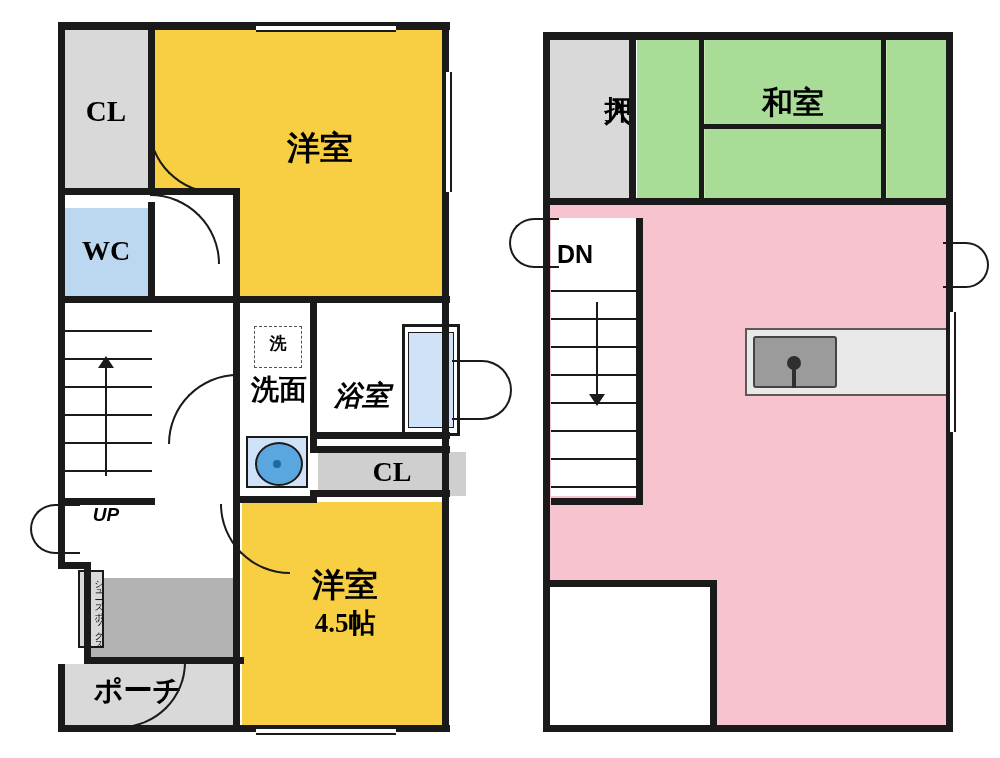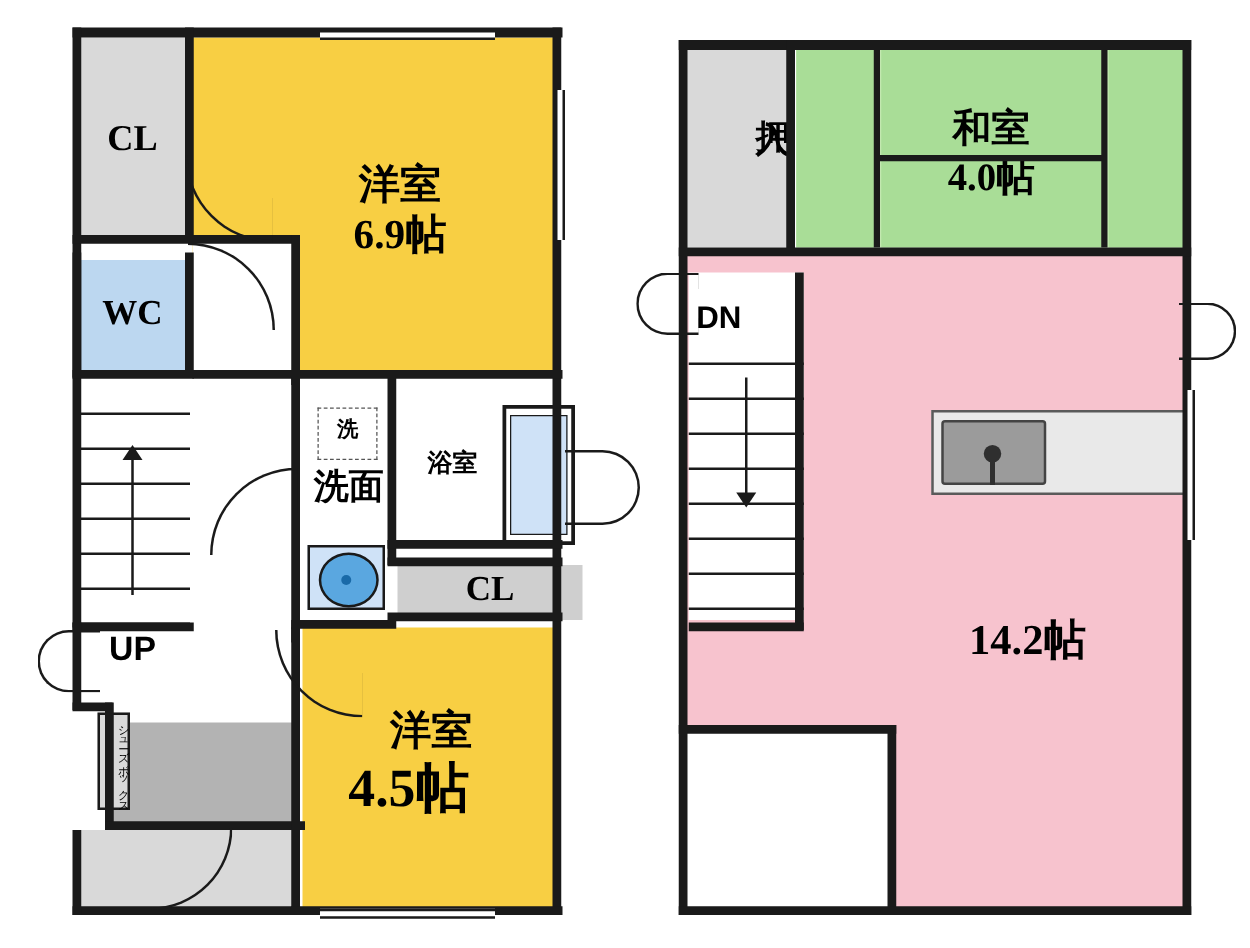--- a/index.html
+++ b/index.html
@@ -43,73 +43,73 @@
 
 <div class="plan" style="left:20px;top:12px;width:470px;height:736px;">
 
   <div class="rm c-white" style="left:38px;top:10px;width:390px;height:710px;"></div>
 
   <div class="rm c-grey" style="left:40px;top:18px;width:92px;height:160px;"></div>
   <div class="lbl serif" style="left:40px;top:83px;width:92px;font-size:29px;">CL</div>
 
   <div class="rm c-yellow" style="left:134px;top:18px;width:294px;height:272px;"></div>
   <div class="lbl serif" style="left:190px;top:118px;width:220px;font-size:33px;">洋室</div>
-  <div class="lbl serif" style="left:190px;top:158px;width:220px;font-size:33px;">6.9帖</div>
 
   <div class="rm c-blue" style="left:40px;top:196px;width:92px;height:94px;"></div>
   <div class="lbl serif" style="left:40px;top:223px;width:92px;font-size:28px;">WC</div>
 
   <div class="rm c-white" style="left:134px;top:176px;width:86px;height:390px;"></div>
 
   <div class="rm c-white" style="left:40px;top:296px;width:92px;height:194px;"></div>
   <div class="stair-line" style="left:40px;top:318px;width:92px;"></div>
   <div class="stair-line" style="left:40px;top:346px;width:92px;"></div>
   <div class="stair-line" style="left:40px;top:374px;width:92px;"></div>
   <div class="stair-line" style="left:40px;top:402px;width:92px;"></div>
   <div class="stair-line" style="left:40px;top:430px;width:92px;"></div>
   <div class="stair-line" style="left:40px;top:458px;width:92px;"></div>
   <div class="stair-line" style="left:40px;top:486px;width:92px;"></div>
   <div class="arrowline" style="left:85px;top:352px;height:112px;"></div>
   <div style="position:absolute;left:78px;top:344px;width:0;height:0;
               border-left:8px solid transparent;border-right:8px solid transparent;
               border-bottom:12px solid #1a1a1a;"></div>
-  <div class="lbl sans" style="left:40px;top:492px;width:92px;font-size:27px;">UP</div>
+  <div class="lbl sans" style="left:40px;top:492px;width:92px;font-size:19px;font-style:italic;">UP</div>
 
   <div class="rm c-white" style="left:222px;top:296px;width:74px;height:180px;"></div>
 
   <div class="rm c-white" style="left:234px;top:314px;width:48px;height:42px;border:1px dashed #555;"></div>
   <div class="lbl serif" style="left:234px;top:322px;width:48px;font-size:17px;">洗</div>
   <div class="lbl serif" style="left:222px;top:362px;width:74px;font-size:28px;">
     <span>洗面</span>
   </div>
 
   <div class="rm c-lightblue" style="left:226px;top:424px;width:62px;height:52px;border:2px solid #1a1a1a;"></div>
   <div style="position:absolute;left:235px;top:430px;width:44px;height:40px;border-radius:50%;
               background:#5aa7e0;border:2px solid #1a1a1a;"></div>
   <div style="position:absolute;left:253px;top:448px;width:8px;height:8px;border-radius:50%;background:#1a6aa8;"></div>
 
   <div class="rm c-white" style="left:298px;top:296px;width:148px;height:130px;"></div>
-  <div class="lbl serif" style="left:300px;top:348px;width:84px;font-size:20px;">浴室</div>
+  <div class="lbl serif" style="left:300px;top:368px;width:84px;font-size:28px;font-style:italic;">浴室</div>
 
   <div class="rm" style="left:382px;top:312px;width:58px;height:112px;background:#ffffff;border:3px solid #1a1a1a;"></div>
   <div class="rm c-lightblue" style="left:388px;top:320px;width:46px;height:96px;border:1px solid #1a1a1a;"></div>
 
   <div class="rm c-grey2" style="left:298px;top:440px;width:148px;height:44px;"></div>
   <div class="lbl serif" style="left:298px;top:444px;width:148px;font-size:28px;">CL</div>
 
   <div class="rm c-yellow" style="left:222px;top:490px;width:206px;height:230px;"></div>
   <div class="lbl serif" style="left:222px;top:555px;width:206px;font-size:33px;">洋室</div>
-  <div class="lbl serif" style="left:204px;top:596px;width:206px;font-size:43px;">4.5帖</div>
+  <div class="lbl serif" style="left:222px;top:596px;width:206px;font-size:27px;">4.5帖</div>
 
   <div class="rm c-greyd" style="left:70px;top:566px;width:150px;height:82px;"></div>
 
   <div class="rm c-grey" style="left:58px;top:558px;width:26px;height:78px;border:2px solid #1a1a1a;"></div>
   <div class="lbl sans vtext" style="left:58px;top:562px;width:26px;font-size:9px;font-weight:normal;">シューズボックス</div>
 
   <div class="rm c-grey" style="left:40px;top:652px;width:180px;height:68px;"></div>
+  <div class="lbl serif" style="left:48px;top:662px;width:140px;font-size:29px;">ポーチ</div>
 
   <div class="wall" style="left:38px;top:10px;width:392px;height:8px;"></div>
   <div class="wall" style="left:38px;top:10px;width:7px;height:280px;"></div>
   <div class="wall" style="left:422px;top:10px;width:7px;height:710px;"></div>
   <div class="wall" style="left:128px;top:10px;width:7px;height:172px;"></div>
   <div class="wall" style="left:38px;top:176px;width:182px;height:7px;"></div>
   <div class="wall" style="left:213px;top:176px;width:7px;height:120px;"></div>
   <div class="wall" style="left:38px;top:190px;width:7px;height:300px;"></div>
   <div class="wall" style="left:128px;top:190px;width:7px;height:100px;"></div>
   <div class="wall" style="left:38px;top:284px;width:97px;height:7px;"></div>
@@ -149,24 +149,22 @@
   <div class="rm c-white" style="left:28px;top:20px;width:410px;height:700px;"></div>
 
   <div class="rm c-grey" style="left:32px;top:28px;width:86px;height:158px;"></div>
   <div class="lbl serif vtext" style="left:32px;top:62px;width:86px;font-size:27px;">押入</div>
 
   <div class="rm c-green" style="left:122px;top:28px;width:312px;height:158px;"></div>
   <div class="rm c-green2" style="left:122px;top:28px;width:62px;height:158px;"></div>
   <div class="rm c-green2" style="left:372px;top:28px;width:62px;height:158px;"></div>
   <div class="rm c-green2" style="left:190px;top:28px;width:176px;height:158px;"></div>
   <div class="lbl serif" style="left:190px;top:74px;width:176px;font-size:31px;">和室</div>
-  <div class="lbl serif" style="left:190px;top:113px;width:176px;font-size:31px;">4.0帖</div>
 
   <div class="rm c-pink" style="left:32px;top:192px;width:402px;height:528px;"></div>
-  <div class="lbl serif" style="left:180px;top:482px;width:254px;font-size:34px;">14.2帖</div>
 
   <div class="rm c-white" style="left:36px;top:206px;width:92px;height:278px;"></div>
   <div class="stair-line" style="left:36px;top:278px;width:92px;"></div>
   <div class="stair-line" style="left:36px;top:306px;width:92px;"></div>
   <div class="stair-line" style="left:36px;top:334px;width:92px;"></div>
   <div class="stair-line" style="left:36px;top:362px;width:92px;"></div>
   <div class="stair-line" style="left:36px;top:390px;width:92px;"></div>
   <div class="stair-line" style="left:36px;top:418px;width:92px;"></div>
   <div class="stair-line" style="left:36px;top:446px;width:92px;"></div>
   <div class="stair-line" style="left:36px;top:474px;width:92px;"></div>

